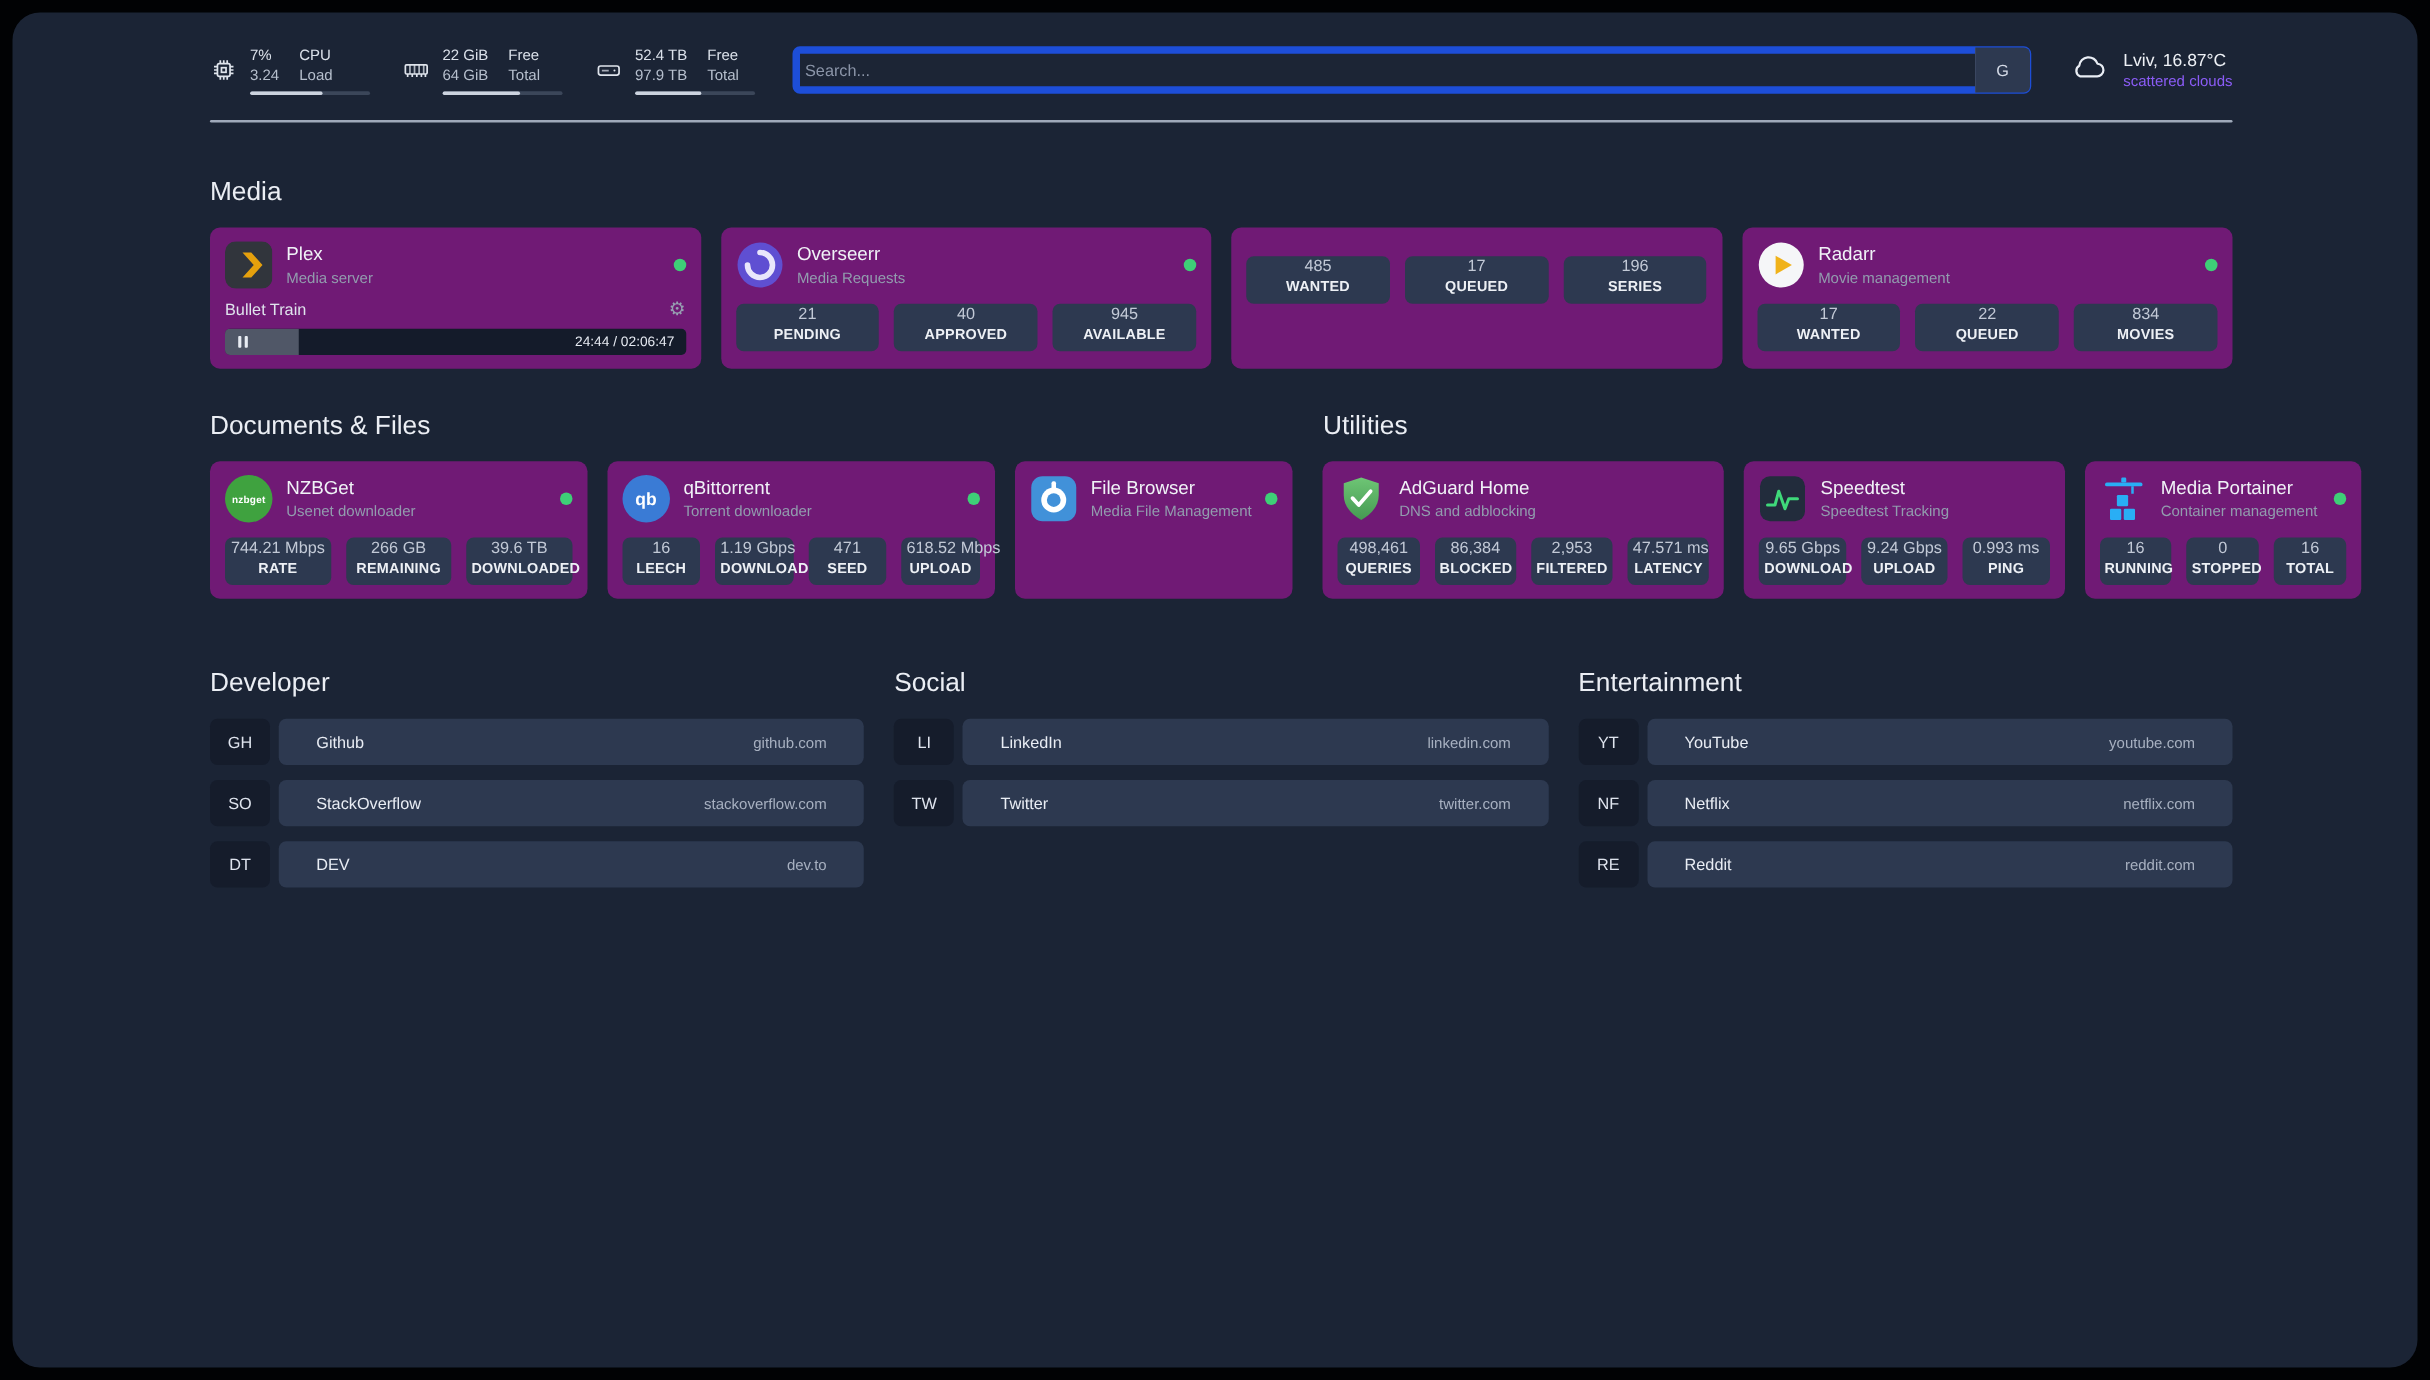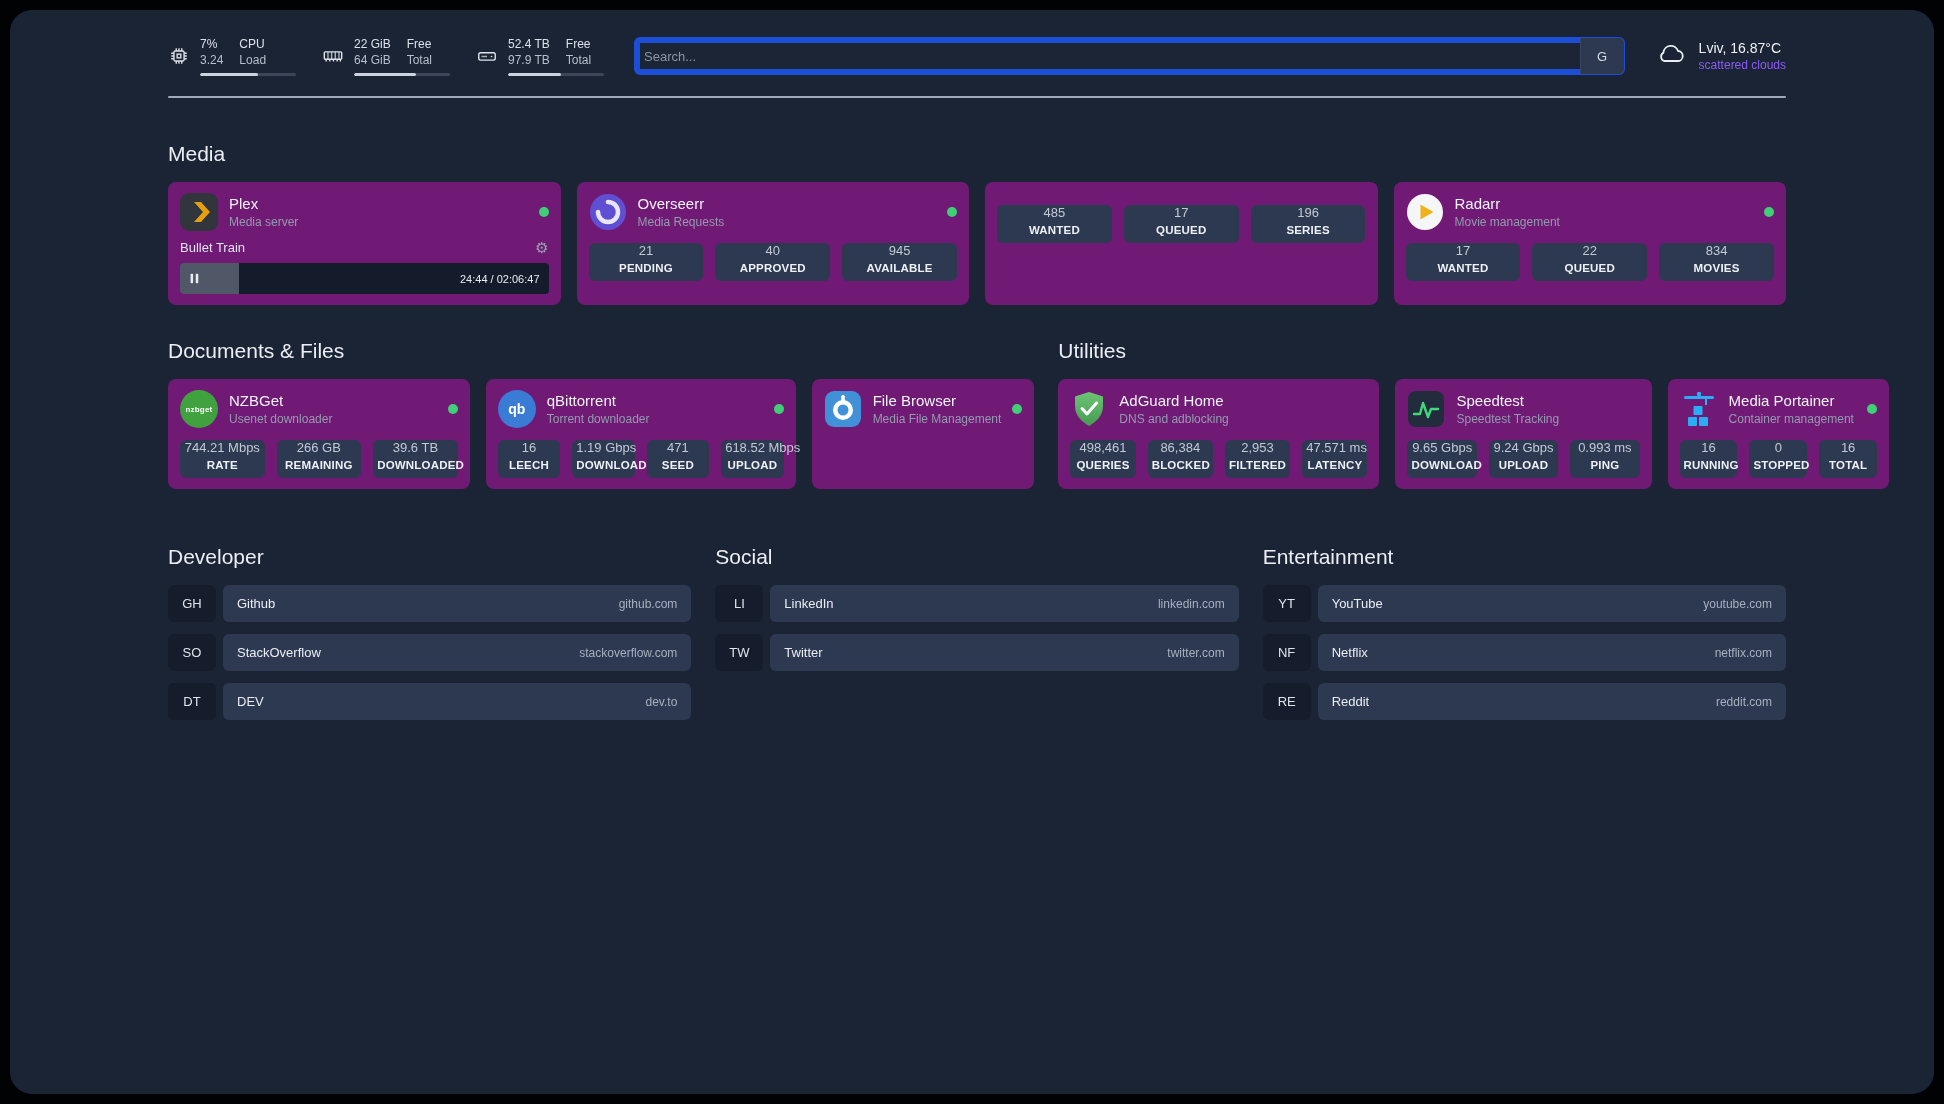--- a/index.html
+++ b/index.html
@@ -63,36 +63,36 @@
   .stats-row{display:flex;gap:12px;margin-top:12px;}
   .stat{flex:1;background:#2d3950;border-radius:6px;padding:0 4px 7px;text-align:center;min-width:0;}
   .stat-value{font-size:13px;color:#c2c9d6;white-space:nowrap;}
   .stat-label{font-size:11.5px;color:#edf0f5;font-weight:700;margin-top:4px;letter-spacing:.2px;white-space:nowrap;}
 
   
   .player{margin-top:9px;}
   .track-row{display:flex;align-items:center;justify-content:space-between;}
   .track-name{font-size:13px;color:#dfe4ed;}
   .gear{color:#97a0b2;font-size:15px;cursor:pointer;line-height:1;}
-  .seek{position:relative;height:31px;background:#141b2a;border-radius:4px;margin-top:8px;
+  .seek{position:relative;height:21px;background:#141b2a;border-radius:4px;margin-top:8px;
         display:flex;align-items:center;padding:0 9px;overflow:hidden;cursor:pointer;}
   .seek-fill{position:absolute;left:0;top:0;bottom:0;background:#98a1b2;opacity:.45;width:0;}
   .pause{position:relative;display:flex;}
   .time{margin-left:auto;position:relative;font-size:11px;color:#e6eaf2;}
 
   .twocol{display:grid;grid-template-columns:1fr 1fr;gap:24px;margin-top:34px;}
   .card-stack{display:flex;flex-direction:row;gap:16px;}
 
   
   .bookmarks{display:grid;grid-template-columns:repeat(3,1fr);gap:24px;margin-top:56px;}
   .bm-row{display:flex;gap:7px;height:37px;margin-bottom:12px;cursor:pointer;}
   .bm-abbr{width:48px;flex:none;background:#151c2b;border-radius:6px;display:flex;
            align-items:center;justify-content:center;font-size:13px;color:#dfe4ee;font-weight:500;}
   .bm-pill{flex:1;background:#2d3950;border-radius:6px;display:flex;align-items:center;
-           justify-content:space-between;padding:0 14px;min-width:0;}
+           justify-content:space-between;padding:0 30px;min-width:0;}
   .bm-name{font-size:13px;color:#e9edf4;}
   .bm-url{font-size:12px;color:#a7b0c0;}
 </style>
 </head>
 <body>
 
 <div class="page">
 
   <header class="topbar">
 

